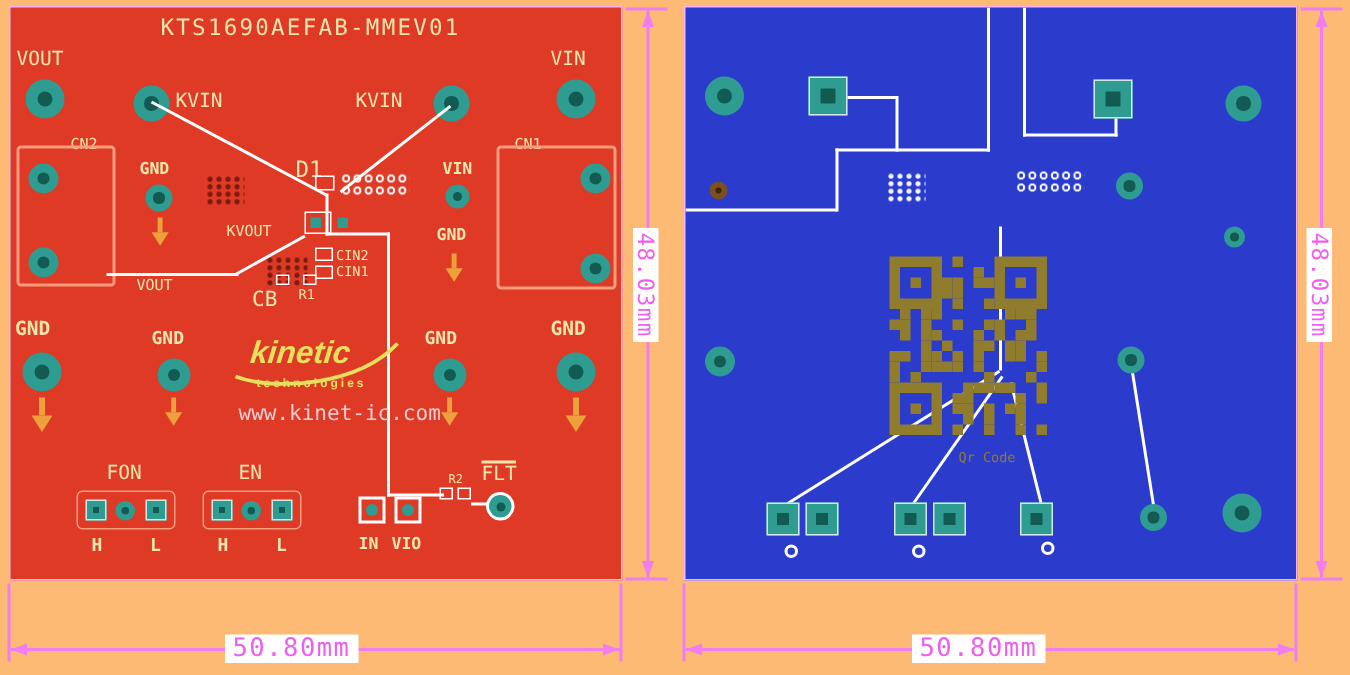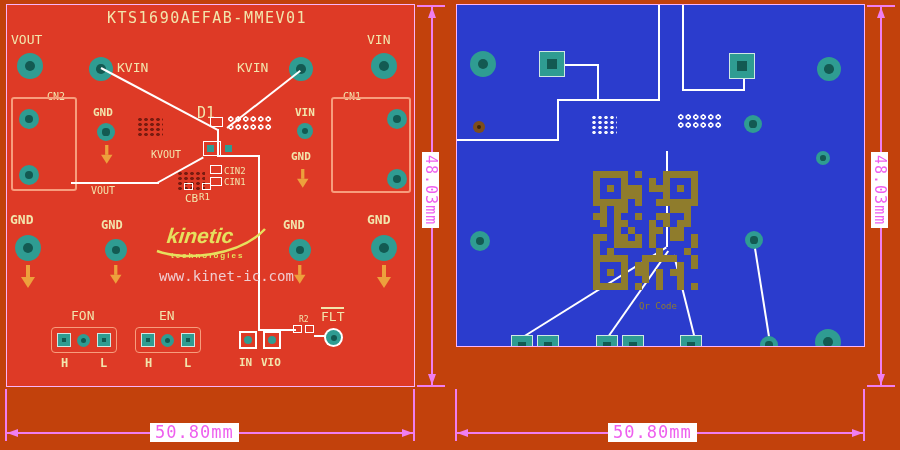--- a/index.html
+++ b/index.html
@@ -1,18 +1,18 @@
 <!DOCTYPE html>
 <html><head>
 <meta charset="utf-8">
 <style>
   *{margin:0;padding:0;box-sizing:border-box}
   html,body{width:900px;height:450px;background:#ffffff;overflow:hidden;
     font-family:"DejaVu Sans Mono",monospace}
-  .canvas{position:relative;width:900px;height:450px;background:#c2410c}
+  .canvas{position:relative;width:900px;height:450px;background:#fdba74}
   .abs{position:absolute}
   .board{position:absolute;border:1px solid #f9b4f9;overflow:hidden}
   .board-top{background:#de3a26}
   .board-bottom{background:#2b3ccd}
 
   
   .pad{position:absolute;border-radius:50%;background:#2f9c92}
   .pad::after{content:"";position:absolute;left:30%;top:30%;right:30%;bottom:30%;
     border-radius:50%;background:#135a52}
   .pad-ring{box-shadow:0 0 0 2px #ffffff}
@@ -123,21 +123,21 @@
     <div class="silk" style="left:144px;top:144px;font-size:10px">KVOUT</div>
     <div class="wrect" style="left:196px;top:136px;width:18px;height:15px"></div>
     <div class="tealsq" style="left:200px;top:140px;width:7px;height:7px"></div>
     <div class="tealsq" style="left:218px;top:140px;width:7px;height:7px"></div>
 
     <div class="silk" style="left:217px;top:162px;font-size:9px">CIN2</div>
     <div class="wrect" style="left:203px;top:160px;width:12px;height:9px"></div>
     <div class="silk" style="left:217px;top:173px;font-size:9px">CIN1</div>
     <div class="wrect" style="left:203px;top:172px;width:12px;height:9px"></div>
 
-    <div class="silk" style="left:178px;top:188px;font-size:11px">CB</div>
+    <div class="silk" style="left:161px;top:188px;font-size:14px">CB</div>
     <div class="wrect" style="left:177px;top:178px;width:9px;height:7px"></div>
     <div class="silk" style="left:192px;top:188px;font-size:9px">R1</div>
     <div class="wrect" style="left:195px;top:178px;width:9px;height:7px"></div>
 
     <div class="htr" style="left:94px;top:62px;width:132px;transform:rotate(28deg)"></div>
     <div class="htr" style="left:220px;top:122px;width:93px;transform:rotate(-38deg)"></div>
     <div class="vtr" style="left:210px;top:124px;height:28px"></div>
     <div class="htr" style="left:210px;top:150px;width:43px"></div>
     <div class="vtr" style="left:251px;top:150px;height:176px"></div>
     <div class="htr" style="left:251px;top:324px;width:38px"></div>
@@ -194,21 +194,21 @@
     <div class="silk" style="left:254px;top:352px;font-size:11px;font-weight:bold">VIO</div>
 
     <div class="silk" style="left:292px;top:311px;font-size:8px">R2</div>
     <div class="wrect" style="left:286px;top:320px;width:9px;height:8px"></div>
     <div class="wrect" style="left:298px;top:320px;width:9px;height:8px"></div>
     <div class="htr" style="left:307px;top:330px;width:14px"></div>
     <div class="pad pad-ring" style="left:319px;top:325px;width:15px;height:15px"></div>
     <div class="silk overline" style="left:314px;top:302px;font-size:13px">FLT</div>
   </div>
 
-  <div class="board board-bottom" style="left:456px;top:4px;width:409px;height:343px">
+  <div class="board board-bottom" style="left:456px;top:4px;width:409px;height:383px">
 
     <div class="vtr" style="left:201px;top:0;height:96px"></div>
     <div class="vtr" style="left:225px;top:0;height:86px"></div>
     <div class="htr" style="left:225px;top:84px;width:63px"></div>
     <div class="vtr" style="left:286px;top:60px;height:26px"></div>
     <div class="htr" style="left:100px;top:94px;width:103px"></div>
     <div class="vtr" style="left:100px;top:94px;height:42px"></div>
     <div class="htr" style="left:0;top:134px;width:101px"></div>
     <div class="htr" style="left:95px;top:59px;width:46px"></div>
     <div class="vtr" style="left:140px;top:59px;height:37px"></div>

